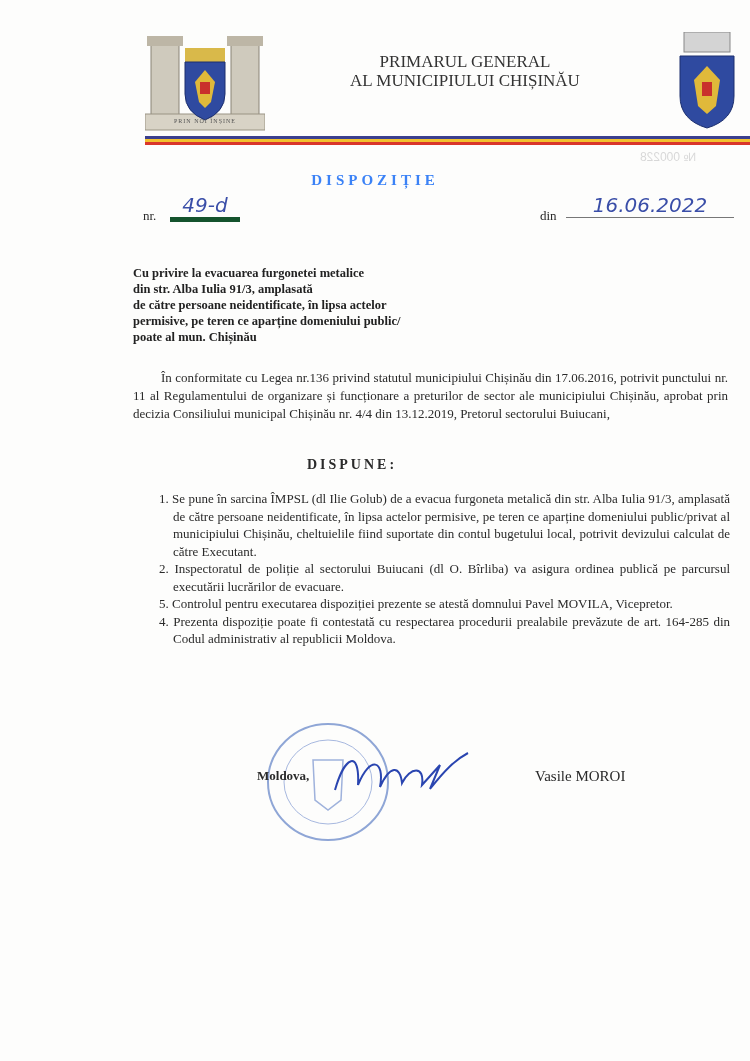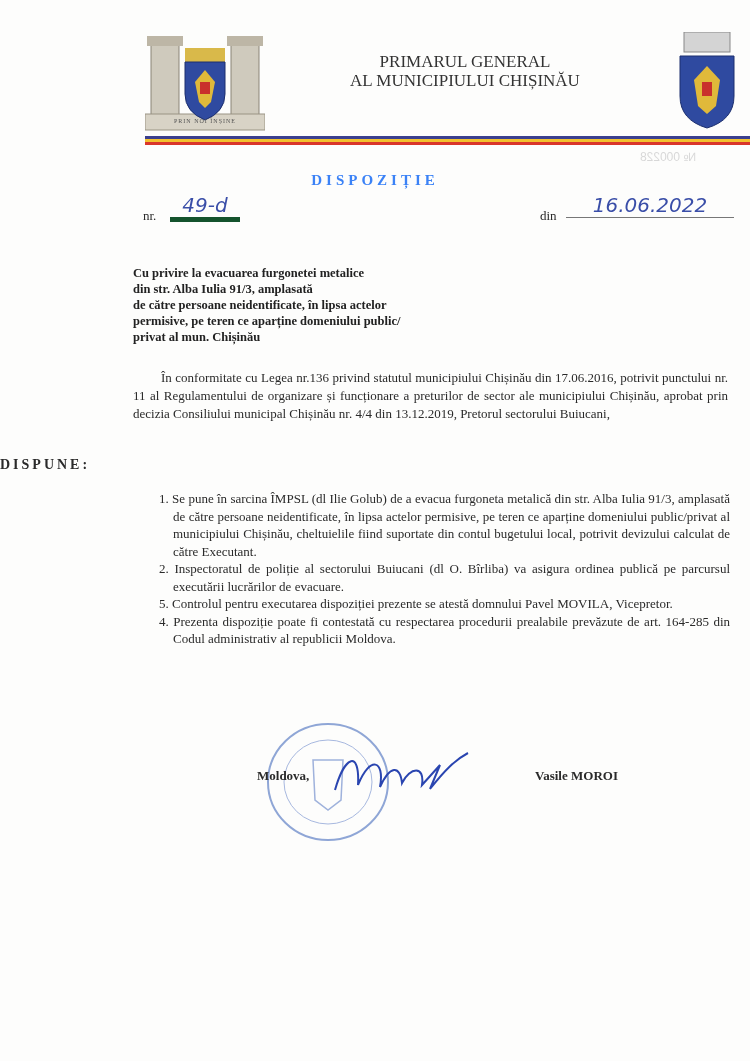--- a/index.html
+++ b/index.html
@@ -10,25 +10,25 @@
   .header-title .l3 { font-weight:bold; }
   .rule { left:145px; top:136px; width:605px; height:9px; }
   .rule div { height:3px; }
   .doc-title { left:0; top:172px; width:750px; text-align:center; font-weight:bold; letter-spacing:4px; font-size:15px; color:#3b82f6; }
   .nr-label { left:143px; top:208px; font-size:13px;font-family:Liberation Serif, serif; }
   .nr-val { left:170px; top:193px; width:70px; border-bottom:5px solid #14532d; font-family:"DejaVu Sans", sans-serif; font-style:italic; color:#3a4ea8; font-size:20px; text-align:center; }
   .din-label { left:540px; top:208px; font-size:13px; }
   .din-val { left:566px; top:193px; width:168px; border-bottom:1px solid #777; font-family:"DejaVu Sans", sans-serif; font-style:italic; color:#3a4ea8; font-size:20px; text-align:center; }
   .subject { left:133px; top:265px; font-weight:bold; font-size:12.5px; line-height:16px; color:#222; }
   .intro { left:133px; top:369px; width:595px; font-size:13px; line-height:18px; text-align:justify; text-indent:28px; }
-  .dispune { left:0; top:457px; width:680px; font-weight:bold; letter-spacing:3px; font-size:14px; }
+  .dispune { left:12px; top:457px; width:680px; text-align:center; font-weight:bold; letter-spacing:3px; font-size:14px; }
   .items { left:155px; top:490px; width:575px; font-size:13px; line-height:17.5px; margin:0; padding:0; list-style:none; }
   .items li { padding-left:18px; text-indent:-14px; text-align:justify; }
   .sig-role { left:257px; top:768px; font-weight:bold; font-size:13px; }
-  .sig-name { left:535px; top:768px; font-weight:bold; font-size:13px; }
+  .sig-name { left:535px; top:768px; font-weight:normal; font-size:15px; }
   .stamp { left:263px; top:720px; width:130px; height:125px; }
   .signature { left:330px; top:745px; width:140px; height:55px; }
   .bleed { color:#d8d8d8; font-size:12px; font-family:"Liberation Sans", sans-serif; }
 </style>
 </head>
 <body>
 
 <div class="abs" style="left:145px;top:32px;width:120px;height:100px;">
   <svg width="120" height="100" viewBox="0 0 120 100">
     <rect x="6" y="8" width="28" height="78" fill="#cfcabd" stroke="#8a8476"></rect>
@@ -71,21 +71,21 @@
 <div class="abs nr-label">nr.</div>
 <div class="abs nr-val">49-d</div>
 <div class="abs din-label">din</div>
 <div class="abs din-val">16.06.2022</div>
 
 <div class="abs subject">
   <div>Cu privire la evacuarea furgonetei metalice</div>
   <div>din str. Alba Iulia 91/3, amplasată</div>
   <div>de către persoane neidentificate, în lipsa actelor</div>
   <div>permisive, pe teren ce aparține domeniului public/</div>
-  <div>privat al mun. Chișinău</div>
+  <div>poate al mun. Chișinău</div>
 </div>
 
 <div class="abs intro">În conformitate cu Legea nr.136 privind statutul municipiului Chișinău din 17.06.2016, potrivit punctului nr. 11 al Regulamentului de organizare și funcționare a preturilor de sector ale municipiului Chișinău, aprobat prin decizia Consiliului municipal Chișinău nr. 4/4 din 13.12.2019, Pretorul sectorului Buiucani,</div>
 
 <div class="abs dispune">DISPUNE:</div>
 
 <ul class="abs items">
   <li>1. Se pune în sarcina ÎMPSL (dl Ilie Golub) de a evacua furgoneta metalică din str. Alba Iulia 91/3, amplasată de către persoane neidentificate, în lipsa actelor permisive, pe teren ce aparține domeniului public/privat al municipiului Chișinău, cheltuielile fiind suportate din contul bugetului local, potrivit devizului calculat de către Executant.</li>
   <li>2. Inspectoratul de poliție al sectorului Buiucani (dl O. Bîrliba) va asigura ordinea publică pe parcursul executării lucrărilor de evacuare.</li>
   <li>5. Controlul pentru executarea dispoziției prezente se atestă domnului Pavel MOVILA, Vicepretor.</li>

